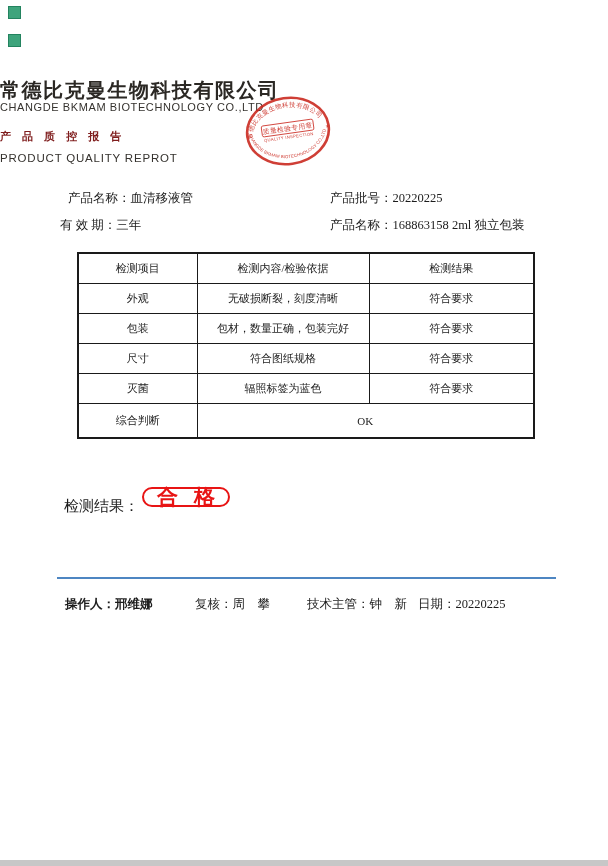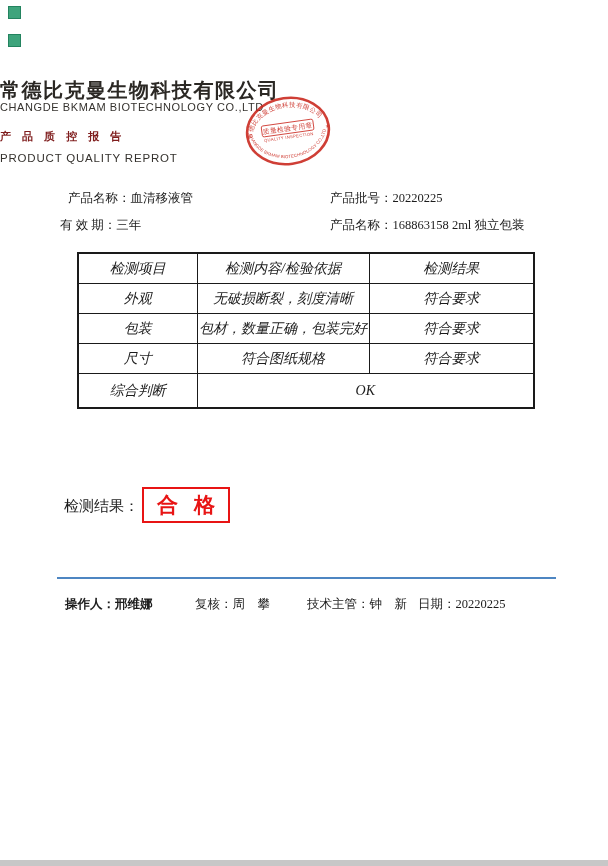--- a/index.html
+++ b/index.html
@@ -21,27 +21,27 @@
 
   
   .info-item{position:absolute;font-size:12.5px;white-space:nowrap;}
   .info-r1c1{left:68px;top:190px;}
   .info-r1c2{left:330px;top:190px;}
   .info-r2c1{left:60px;top:217px;}
   .info-r2c2{left:330px;top:217px;}
 
   
   .qc-table{position:absolute;left:77px;top:252px;border-collapse:collapse;table-layout:fixed;width:456px;
-    border:2px solid #1a1a1a;font-size:14px;font-style:italic;}
+    border:2px solid #1a1a1a;font-size:11px;}
   .qc-table td{border:1px solid #1a1a1a;text-align:center;vertical-align:middle;height:29px;padding:0;}
   .qc-table tr.summary td{height:33px;}
 
   
   .result-label{position:absolute;left:64px;top:497px;font-size:15px;color:#1c1c1c;}
-  .result-box{position:absolute;left:142px;top:487px;width:88px;height:36px;border:2.5px solid #e81414;border-radius:0;
+  .result-box{position:absolute;left:142px;top:487px;width:88px;height:20px;border:2.5px solid #e81414;border-radius:10px;
     display:flex;align-items:center;justify-content:center;box-sizing:border-box;}
   .result-value{color:#e81414;font-weight:bold;font-size:21px;letter-spacing:5px;padding-left:5px;font-family:"Liberation Sans","DejaVu Sans",sans-serif;}
 
   
   .divider{position:absolute;left:57px;top:577px;width:499px;height:2px;background:#4e86c2;}
   .footer-item{position:absolute;top:596px;font-size:12.5px;white-space:nowrap;}
   .f0{left:65px;font-weight:bold;} .f1{left:195px;} .f2{left:307px;} .f3{left:418px;text-align:center;}
 
   
   .hscrollbar{position:absolute;left:0;top:860px;width:608px;height:6px;background:#c7c7c7;}
@@ -105,20 +105,25 @@
       <tr>
         <td>包装</td>
         <td>包材，数量正确，包装完好</td>
         <td>符合要求</td>
       </tr>
       <tr>
         <td>尺寸</td>
         <td>符合图纸规格</td>
         <td>符合要求</td>
       </tr>
+      <tr>
+        <td>灭菌</td>
+        <td>辐照标签为蓝色</td>
+        <td>符合要求</td>
+      </tr>
       <tr class="summary">
         <td>综合判断</td>
         <td colspan="2">OK</td>
       </tr>
     </tbody>
   </table>
 
   <div class="result-label">检测结果：</div>
   <div class="result-box">
     <span class="result-value">合 格</span>

